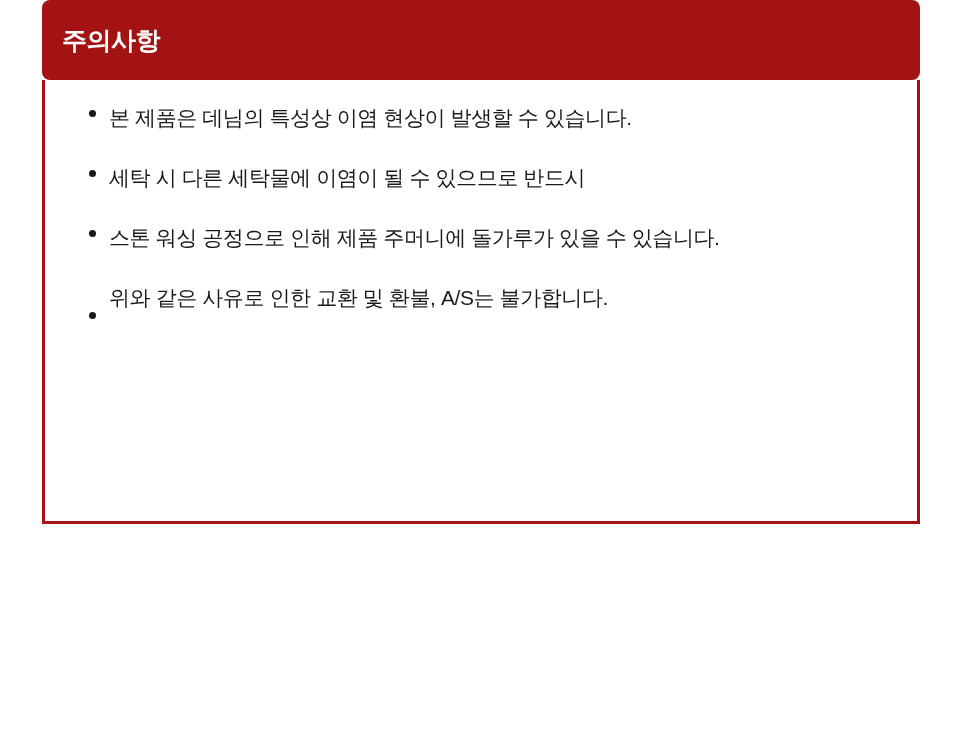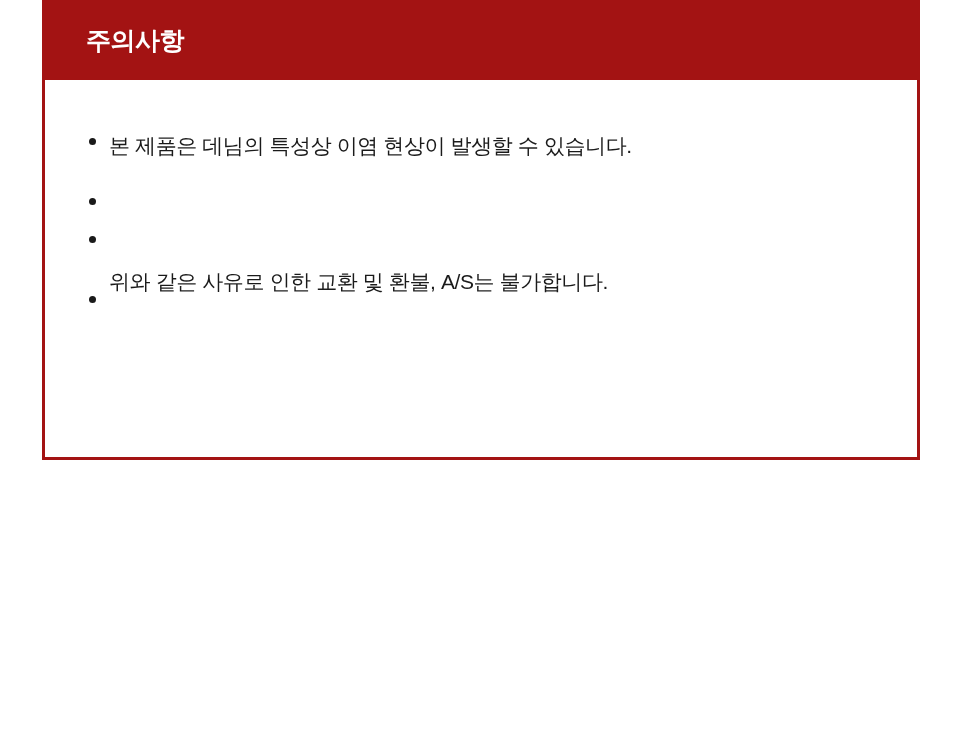--- a/index.html
+++ b/index.html
@@ -20,39 +20,40 @@
     top: 0px;
     width: 878px;
   }
 
   .notice-header {
     background: #a31313;
     height: 80px;
     box-sizing: border-box;
     display: flex;
     align-items: center;
-    padding-left: 44px;
+    padding-left: 20px;
+    border-radius: 8px;
   }
 
   .notice-header-title {
     color: #ffffff;
     font-size: 25px;
     font-weight: bold;
     letter-spacing: -0.5px;
     line-height: 1;
   }
 
   .notice-body {
     background: #ffffff;
     border-left: 3px solid #a31313;
     border-right: 3px solid #a31313;
     border-bottom: 3px solid #a31313;
     box-sizing: border-box;
-    height: 380px;
-    padding: 44px 0 0 0;
+    height: 444px;
+    padding: 16px 0 0 0;
   }
 
   .bullet-group {
     display: flex;
     align-items: flex-start;
     padding-left: 44px;
     margin-bottom: 17px;
   }
 
   .bullet-group:last-child {
@@ -106,28 +107,30 @@
       <div class="bullet-lines">
         <div class="bullet-line">본 제품은 데님의 특성상 이염 현상이 발생할 수 있습니다.</div>
       </div>
     </div>
 
     <div class="bullet-group">
       <div class="bullet-marker">
         <span class="bullet-dot"></span>
       </div>
       <div class="bullet-lines">
+        <div class="bullet-line">세탁 시 다른 세탁물에 이염이 될 수 있으므로 반드시</div>
       </div>
     </div>
 
     <div class="bullet-group">
       <div class="bullet-marker">
         <span class="bullet-dot"></span>
       </div>
       <div class="bullet-lines">
+        <div class="bullet-line">스톤 워싱 공정으로 인해 제품 주머니에 돌가루가 있을 수 있습니다.</div>
       </div>
     </div>
 
     <div class="bullet-group">
       <div class="bullet-marker">
         <span class="bullet-dot"></span>
       </div>
       <div class="bullet-lines">
         <div class="bullet-line">위와 같은 사유로 인한 교환 및 환불, A/S는 불가합니다.</div>
       </div>

